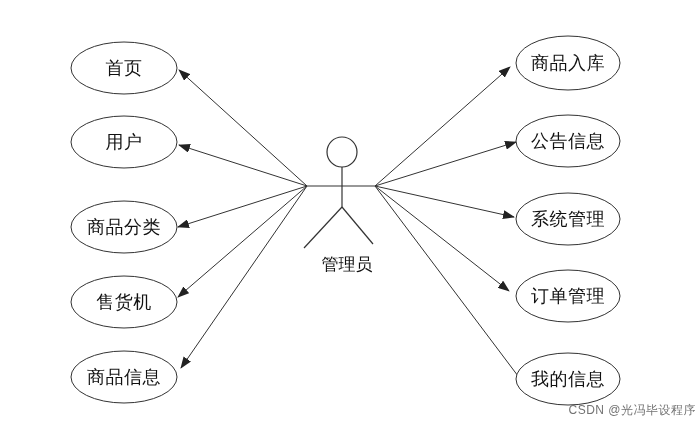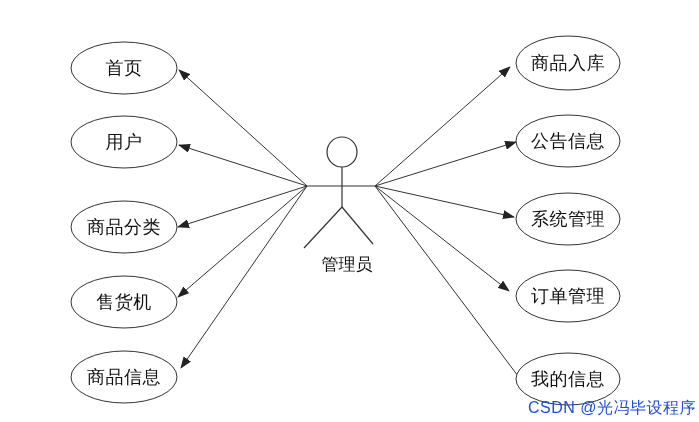--- a/index.html
+++ b/index.html
@@ -28,22 +28,22 @@
     font-family: "Liberation Serif", "DejaVu Serif", serif;
     font-size: 17px;
     fill: #111111;
     text-anchor: middle;
   }
   .watermark {
     position: absolute;
     right: 3px;
     bottom: 3px;
     font-family: "Liberation Sans", "DejaVu Sans", sans-serif;
-    font-size: 16px;
-    color: #1d4ed8;
+    font-size: 12px;
+    color: #737373;
     letter-spacing: 0.5px;
     user-select: none;
   }
 </style>
 </head>
 <body>
 
 <div class="canvas">
   <svg width="699" height="422" viewBox="0 0 699 422">
     <defs>

